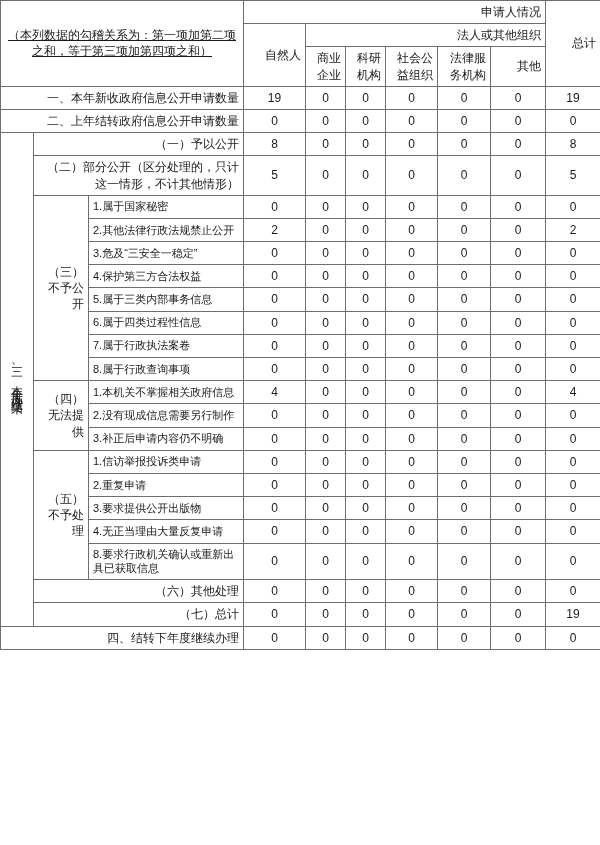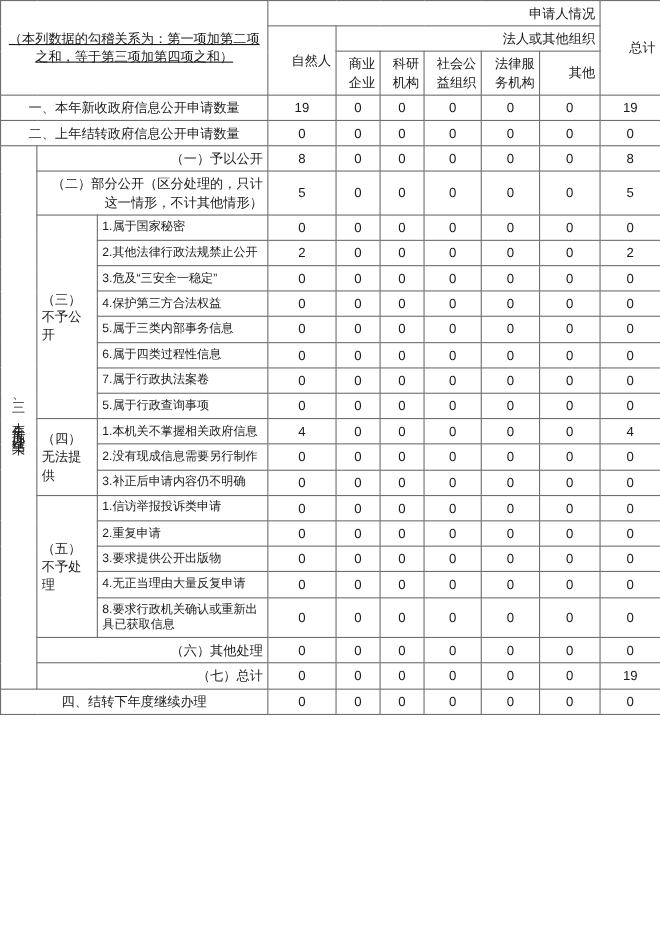--- a/index.html
+++ b/index.html
@@ -39,21 +39,21 @@
     line-height: 1.5;
     padding: 5px 8px;
     text-decoration: underline;
   }
   .num {
     text-align: center;
     font-size: 12px;
     width: 40px;
   }
   .rowlabel-main {
-    text-align: center;
+    text-align: right;
     padding-left: 12px;
     font-size: 12px;
   }
   .rowlabel-sub {
     text-align: right;
     padding-left: 10px;
     font-size: 12px;
     margin-left: 28px;
   }
   .rowlabel-item {
@@ -70,21 +70,21 @@
   .vert-label span {
     display: inline-block;
     writing-mode: vertical-rl;
     text-orientation: upright;
     letter-spacing: 3px;
     font-size: 12px;
     line-height: 1;
   }
   .group-label {
     width: 52px;
-    text-align: left;
+    text-align: right;
     padding-left: 5px;
     font-size: 12px;
     vertical-align: middle;
   }
 </style>
 </head>
 <body>
 
 <table class="stat-table">
   <colgroup>
@@ -234,21 +234,21 @@
       <td class="num">0</td>
       <td class="num">0</td>
       <td class="num">0</td>
       <td class="num">0</td>
       <td class="num">0</td>
       <td class="num">0</td>
       <td class="num">0</td>
     </tr>
 
     <tr>
-      <td class="rowlabel-item">5.属于行政查询事项</td>
+      <td class="rowlabel-item">8.属于行政查询事项</td>
       <td class="num">0</td>
       <td class="num">0</td>
       <td class="num">0</td>
       <td class="num">0</td>
       <td class="num">0</td>
       <td class="num">0</td>
       <td class="num">0</td>
     </tr>
 
     <tr>

